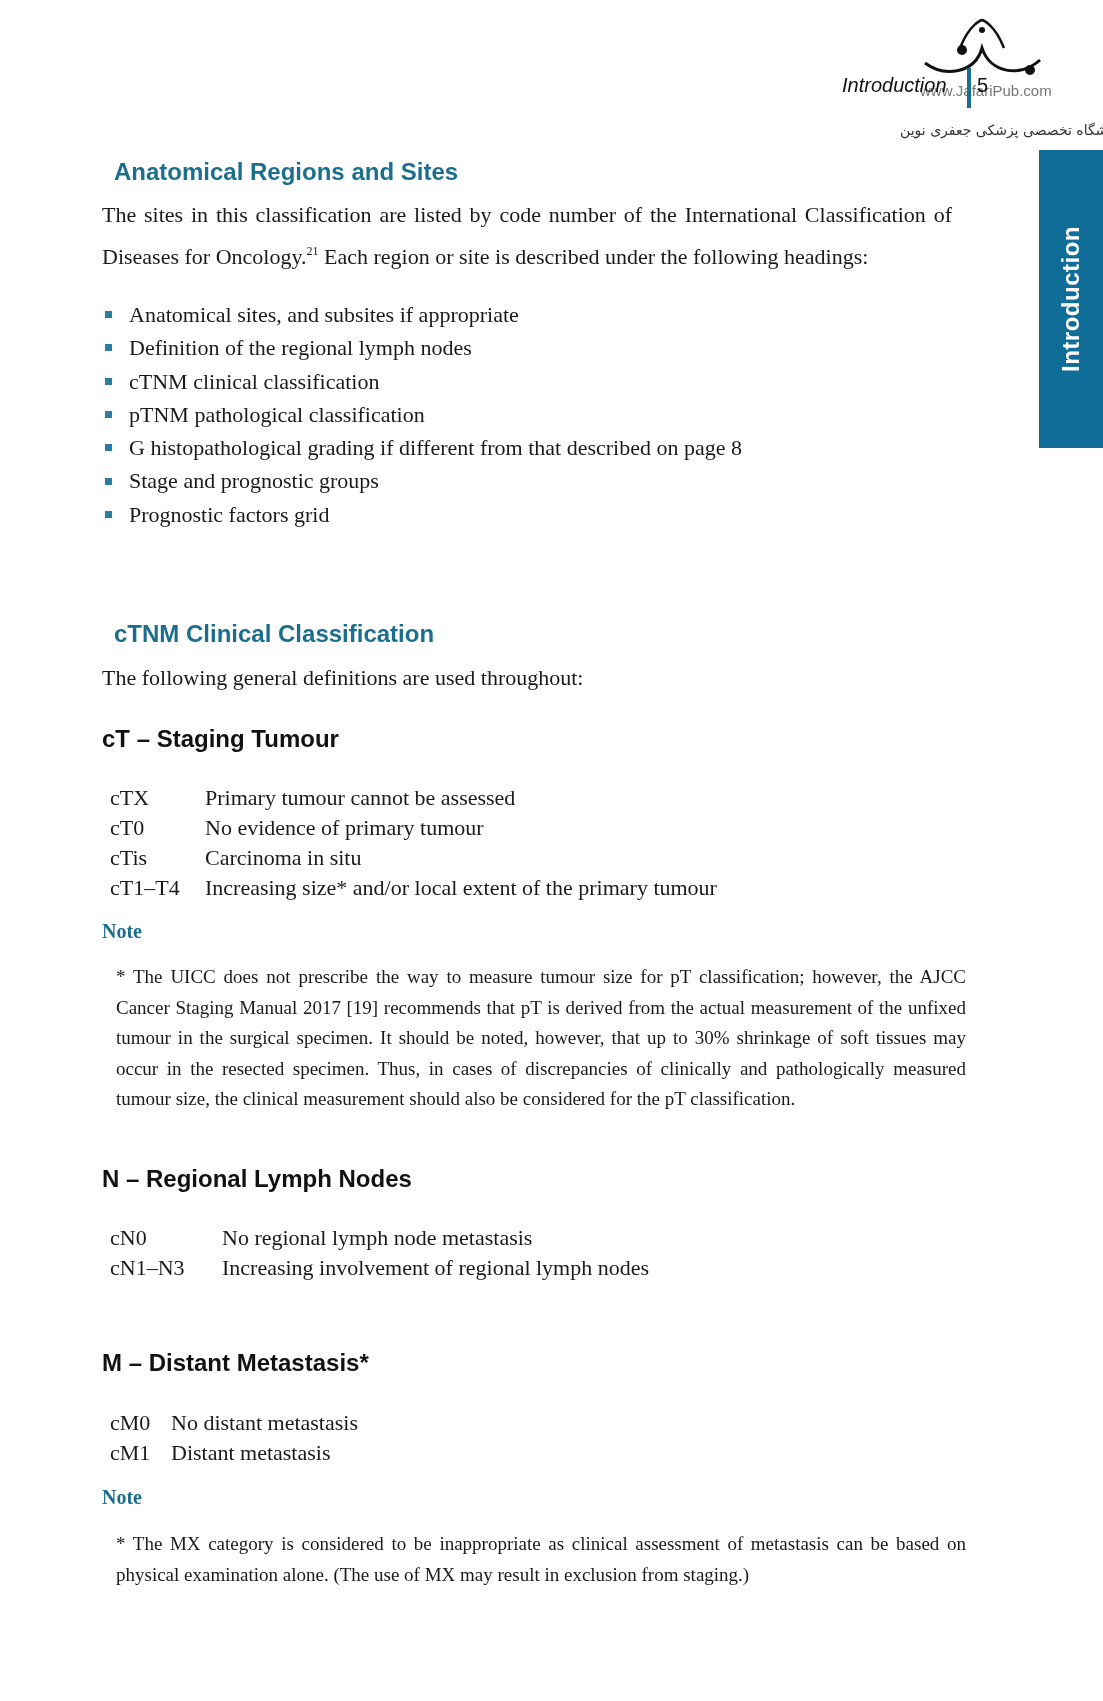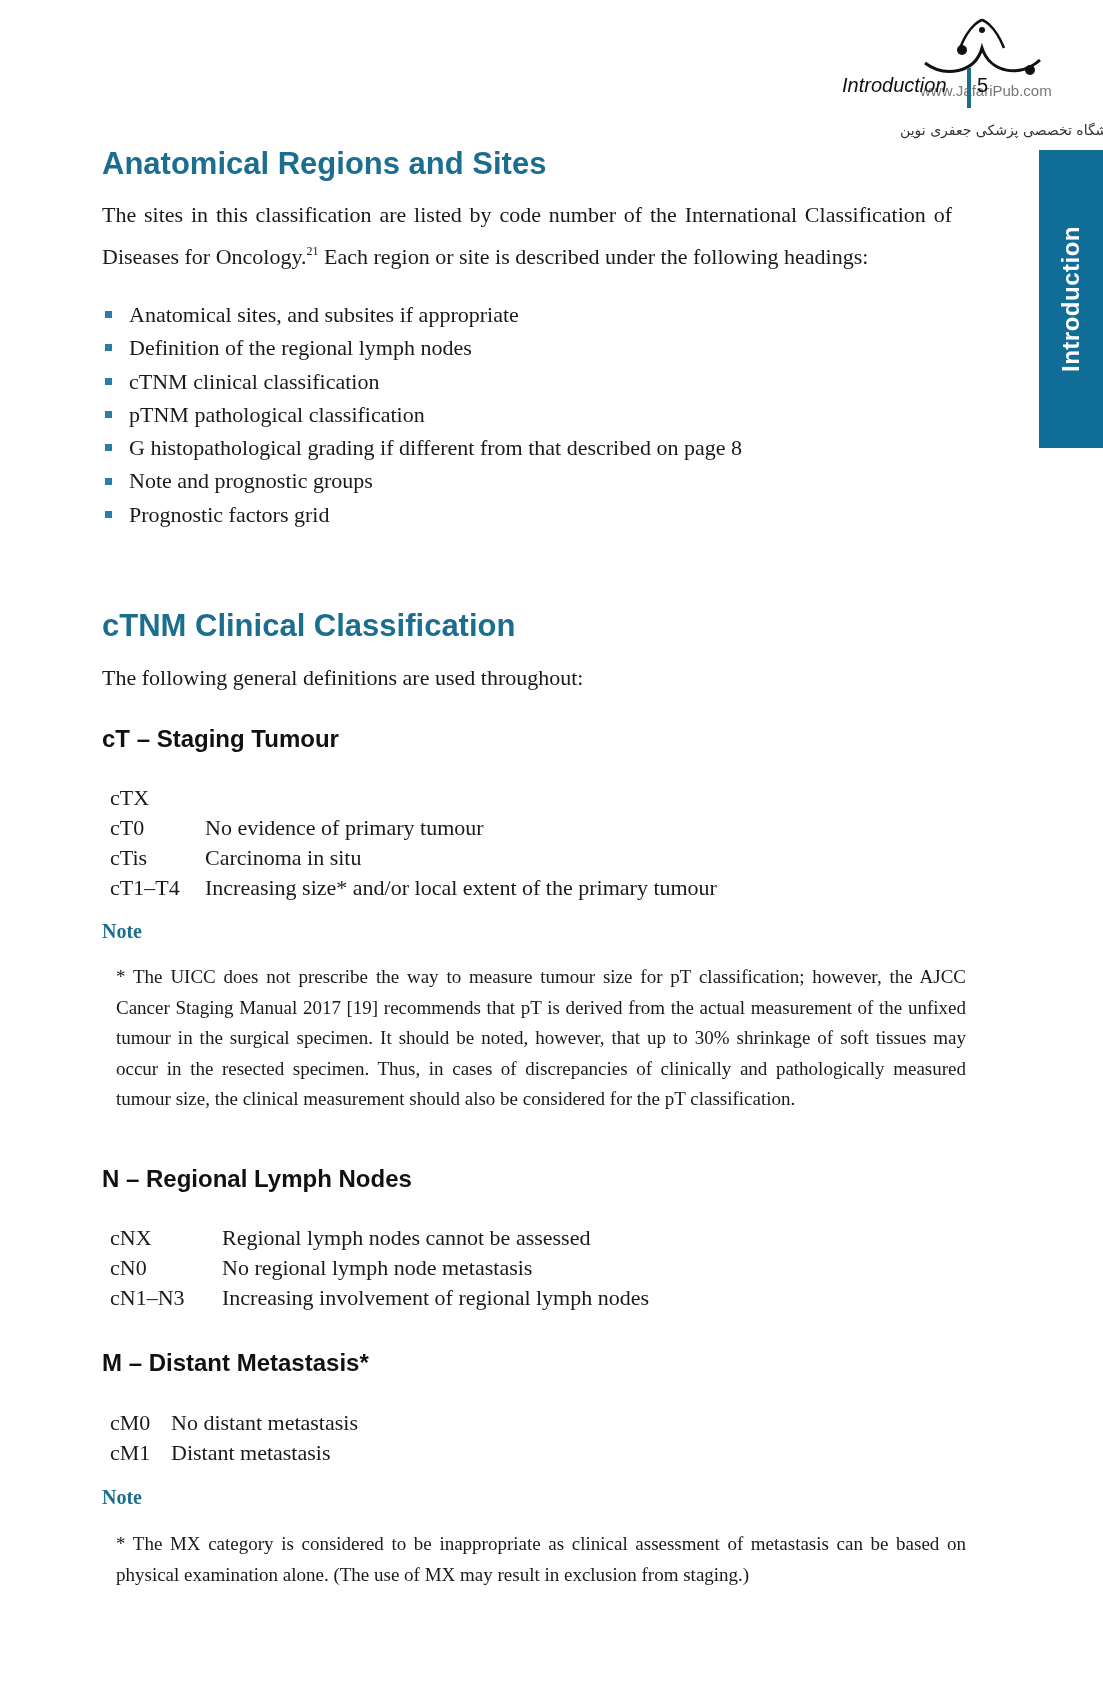--- a/index.html
+++ b/index.html
@@ -36,23 +36,23 @@
       position: absolute; left: 1039px; top: 150px; width: 64px; height: 298px;
       background: #0f6d97; display: flex; align-items: center; justify-content: center;
     }
     .side-tab span {
       transform: rotate(-90deg); white-space: nowrap; color: #ffffff;
       font-family: "Liberation Sans", sans-serif; font-weight: bold; font-size: 24px;
       letter-spacing: 0.5px;
     }
     .content { position: absolute; left: 102px; top: 0; width: 850px; }
     .section-heading {
-      position: absolute; left: 0; margin: 0;
+      position: absolute; left: 0; margin: 12px;
       font-family: "Liberation Sans", sans-serif; font-weight: bold;
-      font-size: 31px; color: #1c6e8f;
+      font-size: 24px; color: #1c6e8f;
     }
     .sub-heading {
       position: absolute; left: 0; margin: 0;
       font-family: "Liberation Sans", sans-serif; font-weight: bold;
       font-size: 24px; color: #111;
     }
     .para {
       position: absolute; left: 0; width: 850px; margin: 0;
       font-size: 22px; line-height: 37px; text-align: justify;
     }
@@ -120,58 +120,55 @@
     <li>
         <span class="sq"></span>
         <span>pTNM pathological classification</span>
       </li>
     <li>
         <span class="sq"></span>
         <span>G histopathological grading if different from that described on page 8</span>
       </li>
     <li>
         <span class="sq"></span>
-        <span>Note and prognostic groups</span>
+        <span>Stage and prognostic groups</span>
       </li>
     <li>
         <span class="sq"></span>
         <span>Prognostic factors grid</span>
       </li>
   </ul>
 
   <h2 class="section-heading" style="top:608px;">cTNM Clinical Classification</h2>
   <p class="para" style="top:659px;">The following general definitions are used throughout:</p>
 
   <h3 class="sub-heading" style="top:725px;">cT – Staging Tumour</h3>
   <div class="def-list" style="top:775px;">
     <div class="def-row">
         <span class="code" style="width:95px;">cTX</span>
+        <span>Primary tumour cannot be assessed</span>
       </div>
     <div class="def-row">
         <span class="code" style="width:95px;">cT0</span>
         <span>No evidence of primary tumour</span>
       </div>
     <div class="def-row">
         <span class="code" style="width:95px;">cTis</span>
         <span>Carcinoma in situ</span>
       </div>
     <div class="def-row">
         <span class="code" style="width:95px;">cT1–T4</span>
         <span>Increasing size* and/or local extent of the primary tumour</span>
       </div>
   </div>
   <div class="note-label" style="top:920px;">Note</div>
   <p class="note-text" style="top:948px;">* The UICC does not prescribe the way to measure tumour size for pT classification; however, the AJCC Cancer Staging Manual 2017 [19] recommends that pT is derived from the actual measurement of the unfixed tumour in the surgical specimen. It should be noted, however, that up to 30% shrinkage of soft tissues may occur in the resected specimen. Thus, in cases of discrepancies of clinically and pathologically measured tumour size, the clinical measurement should also be considered for the pT classification.</p>
 
   <h3 class="sub-heading" style="top:1165px;">N – Regional Lymph Nodes</h3>
   <div class="def-list" style="top:1215px;">
-    <div class="def-row">
-        <span class="code" style="width:112px;">cNX</span>
-        <span>Regional lymph nodes cannot be assessed</span>
-      </div>
     <div class="def-row">
         <span class="code" style="width:112px;">cN0</span>
         <span>No regional lymph node metastasis</span>
       </div>
     <div class="def-row">
         <span class="code" style="width:112px;">cN1–N3</span>
         <span>Increasing involvement of regional lymph nodes</span>
       </div>
   </div>
 

